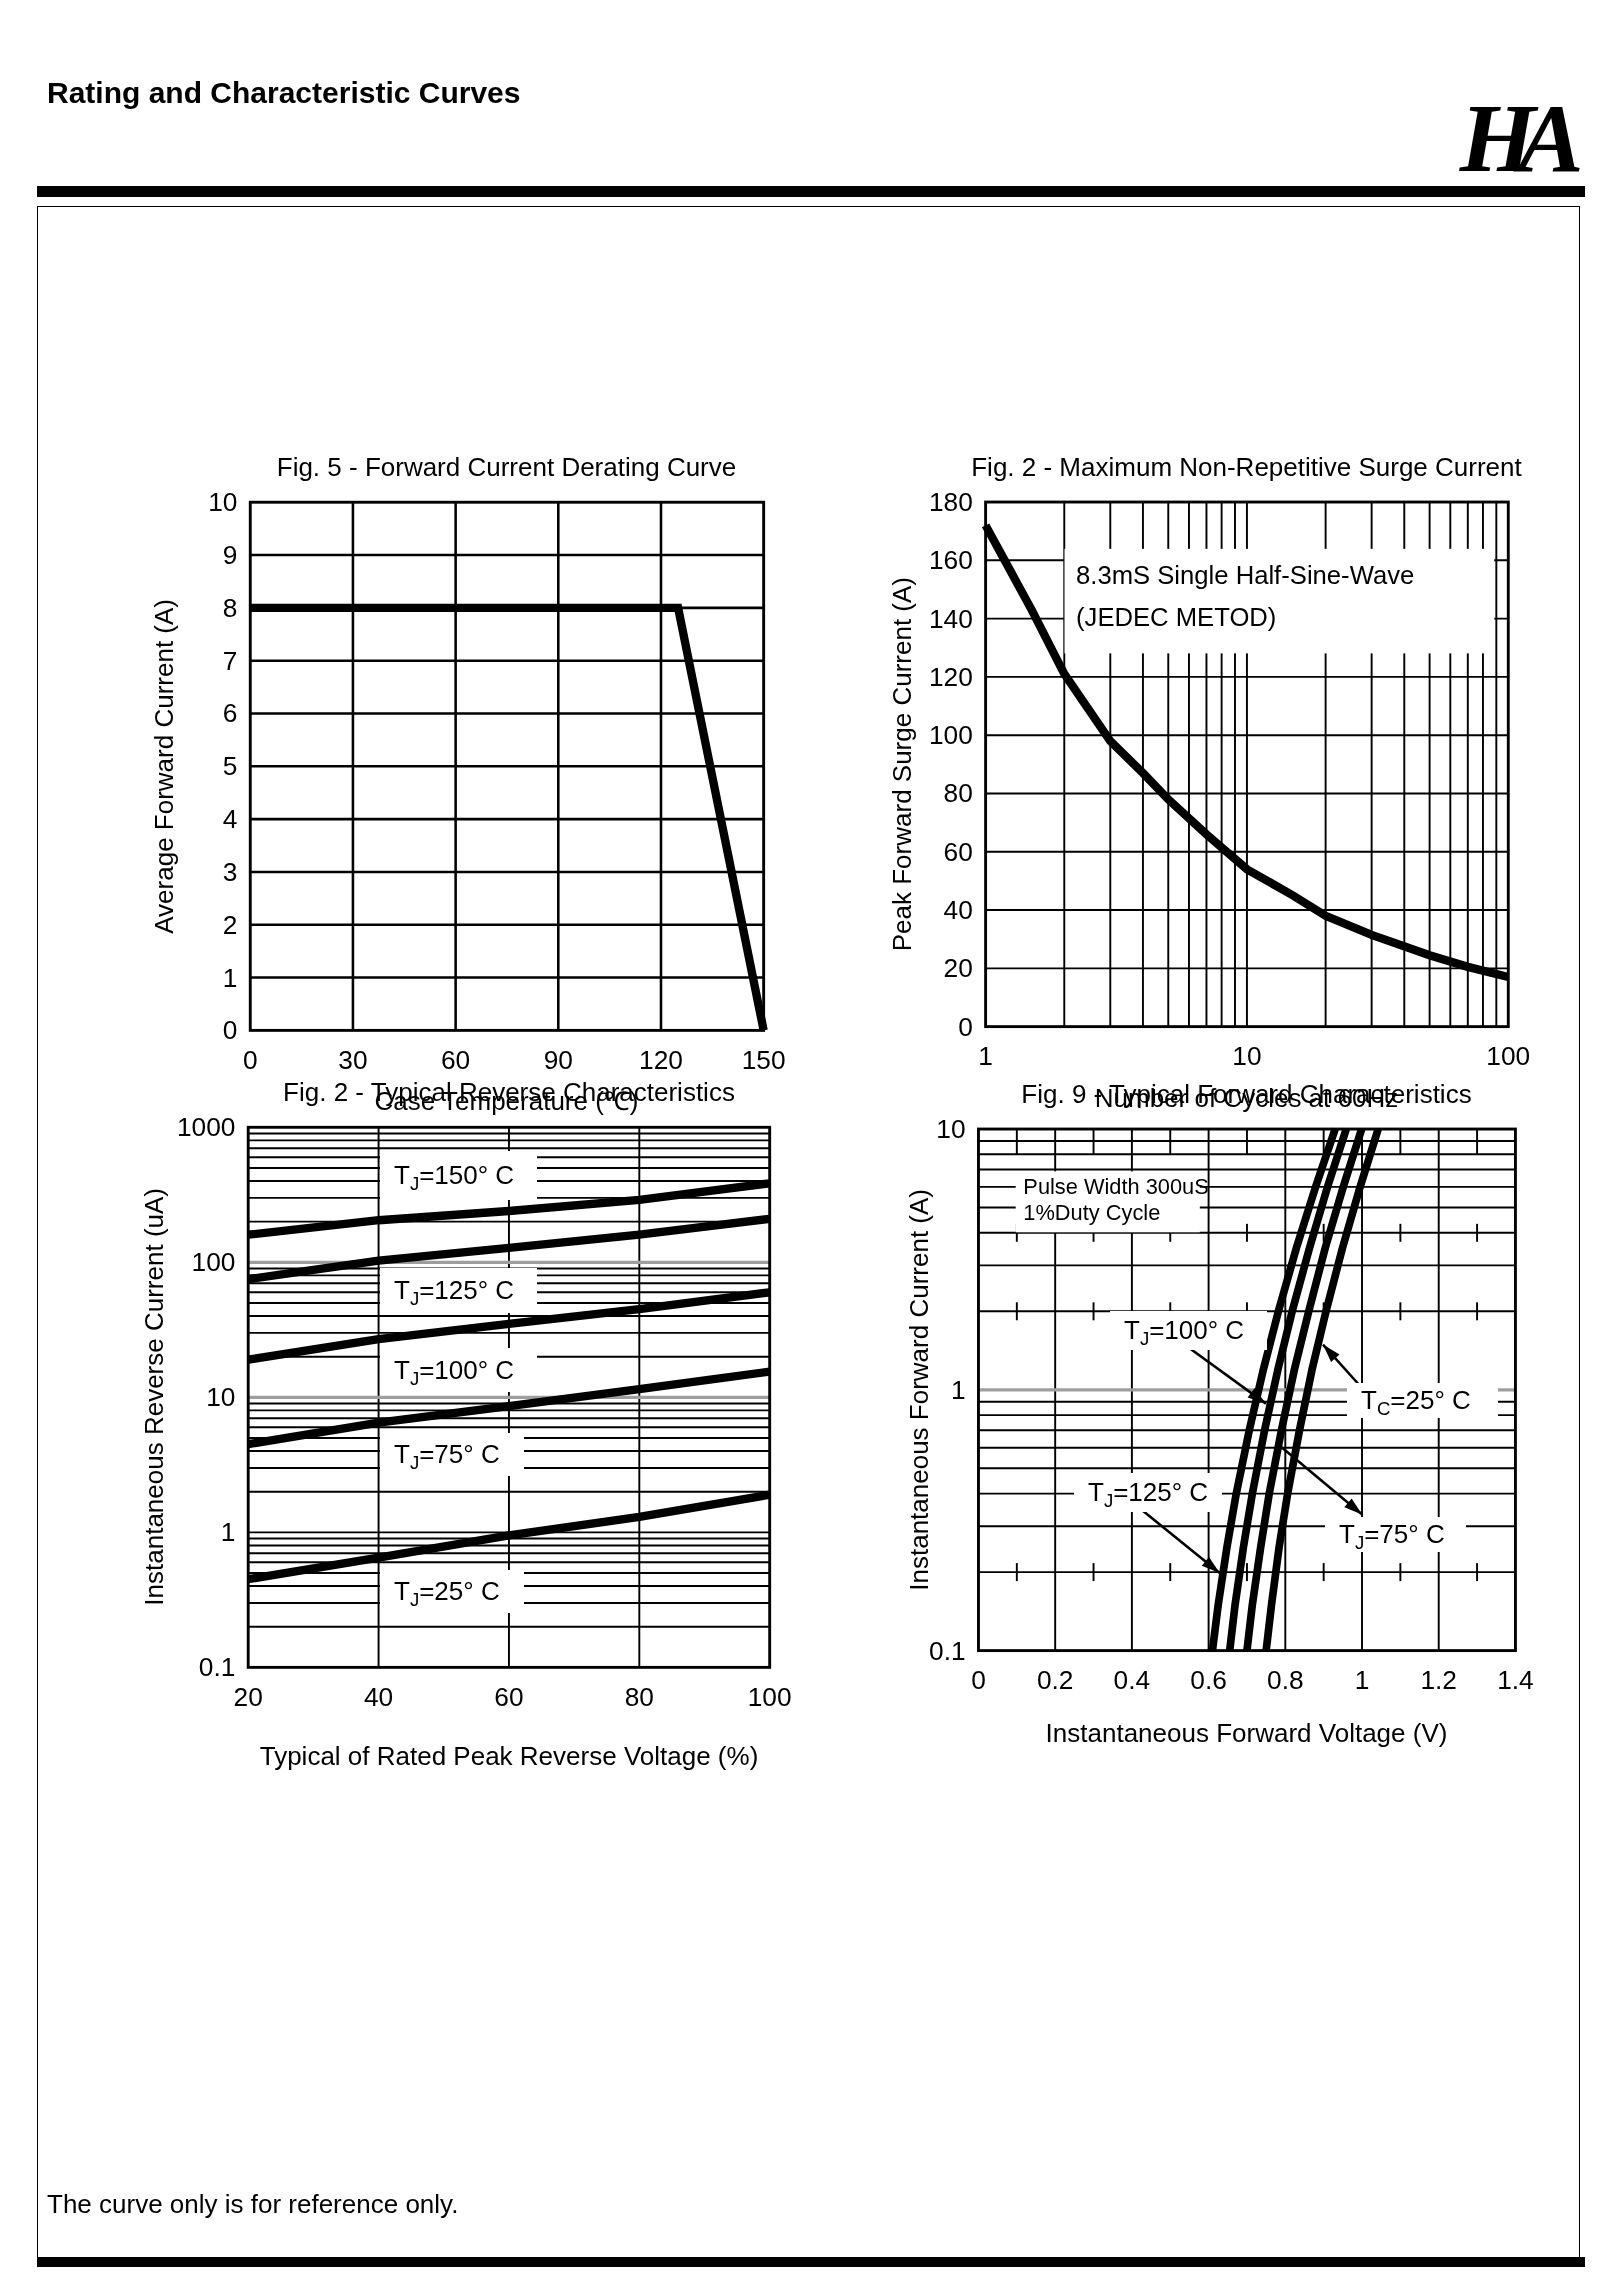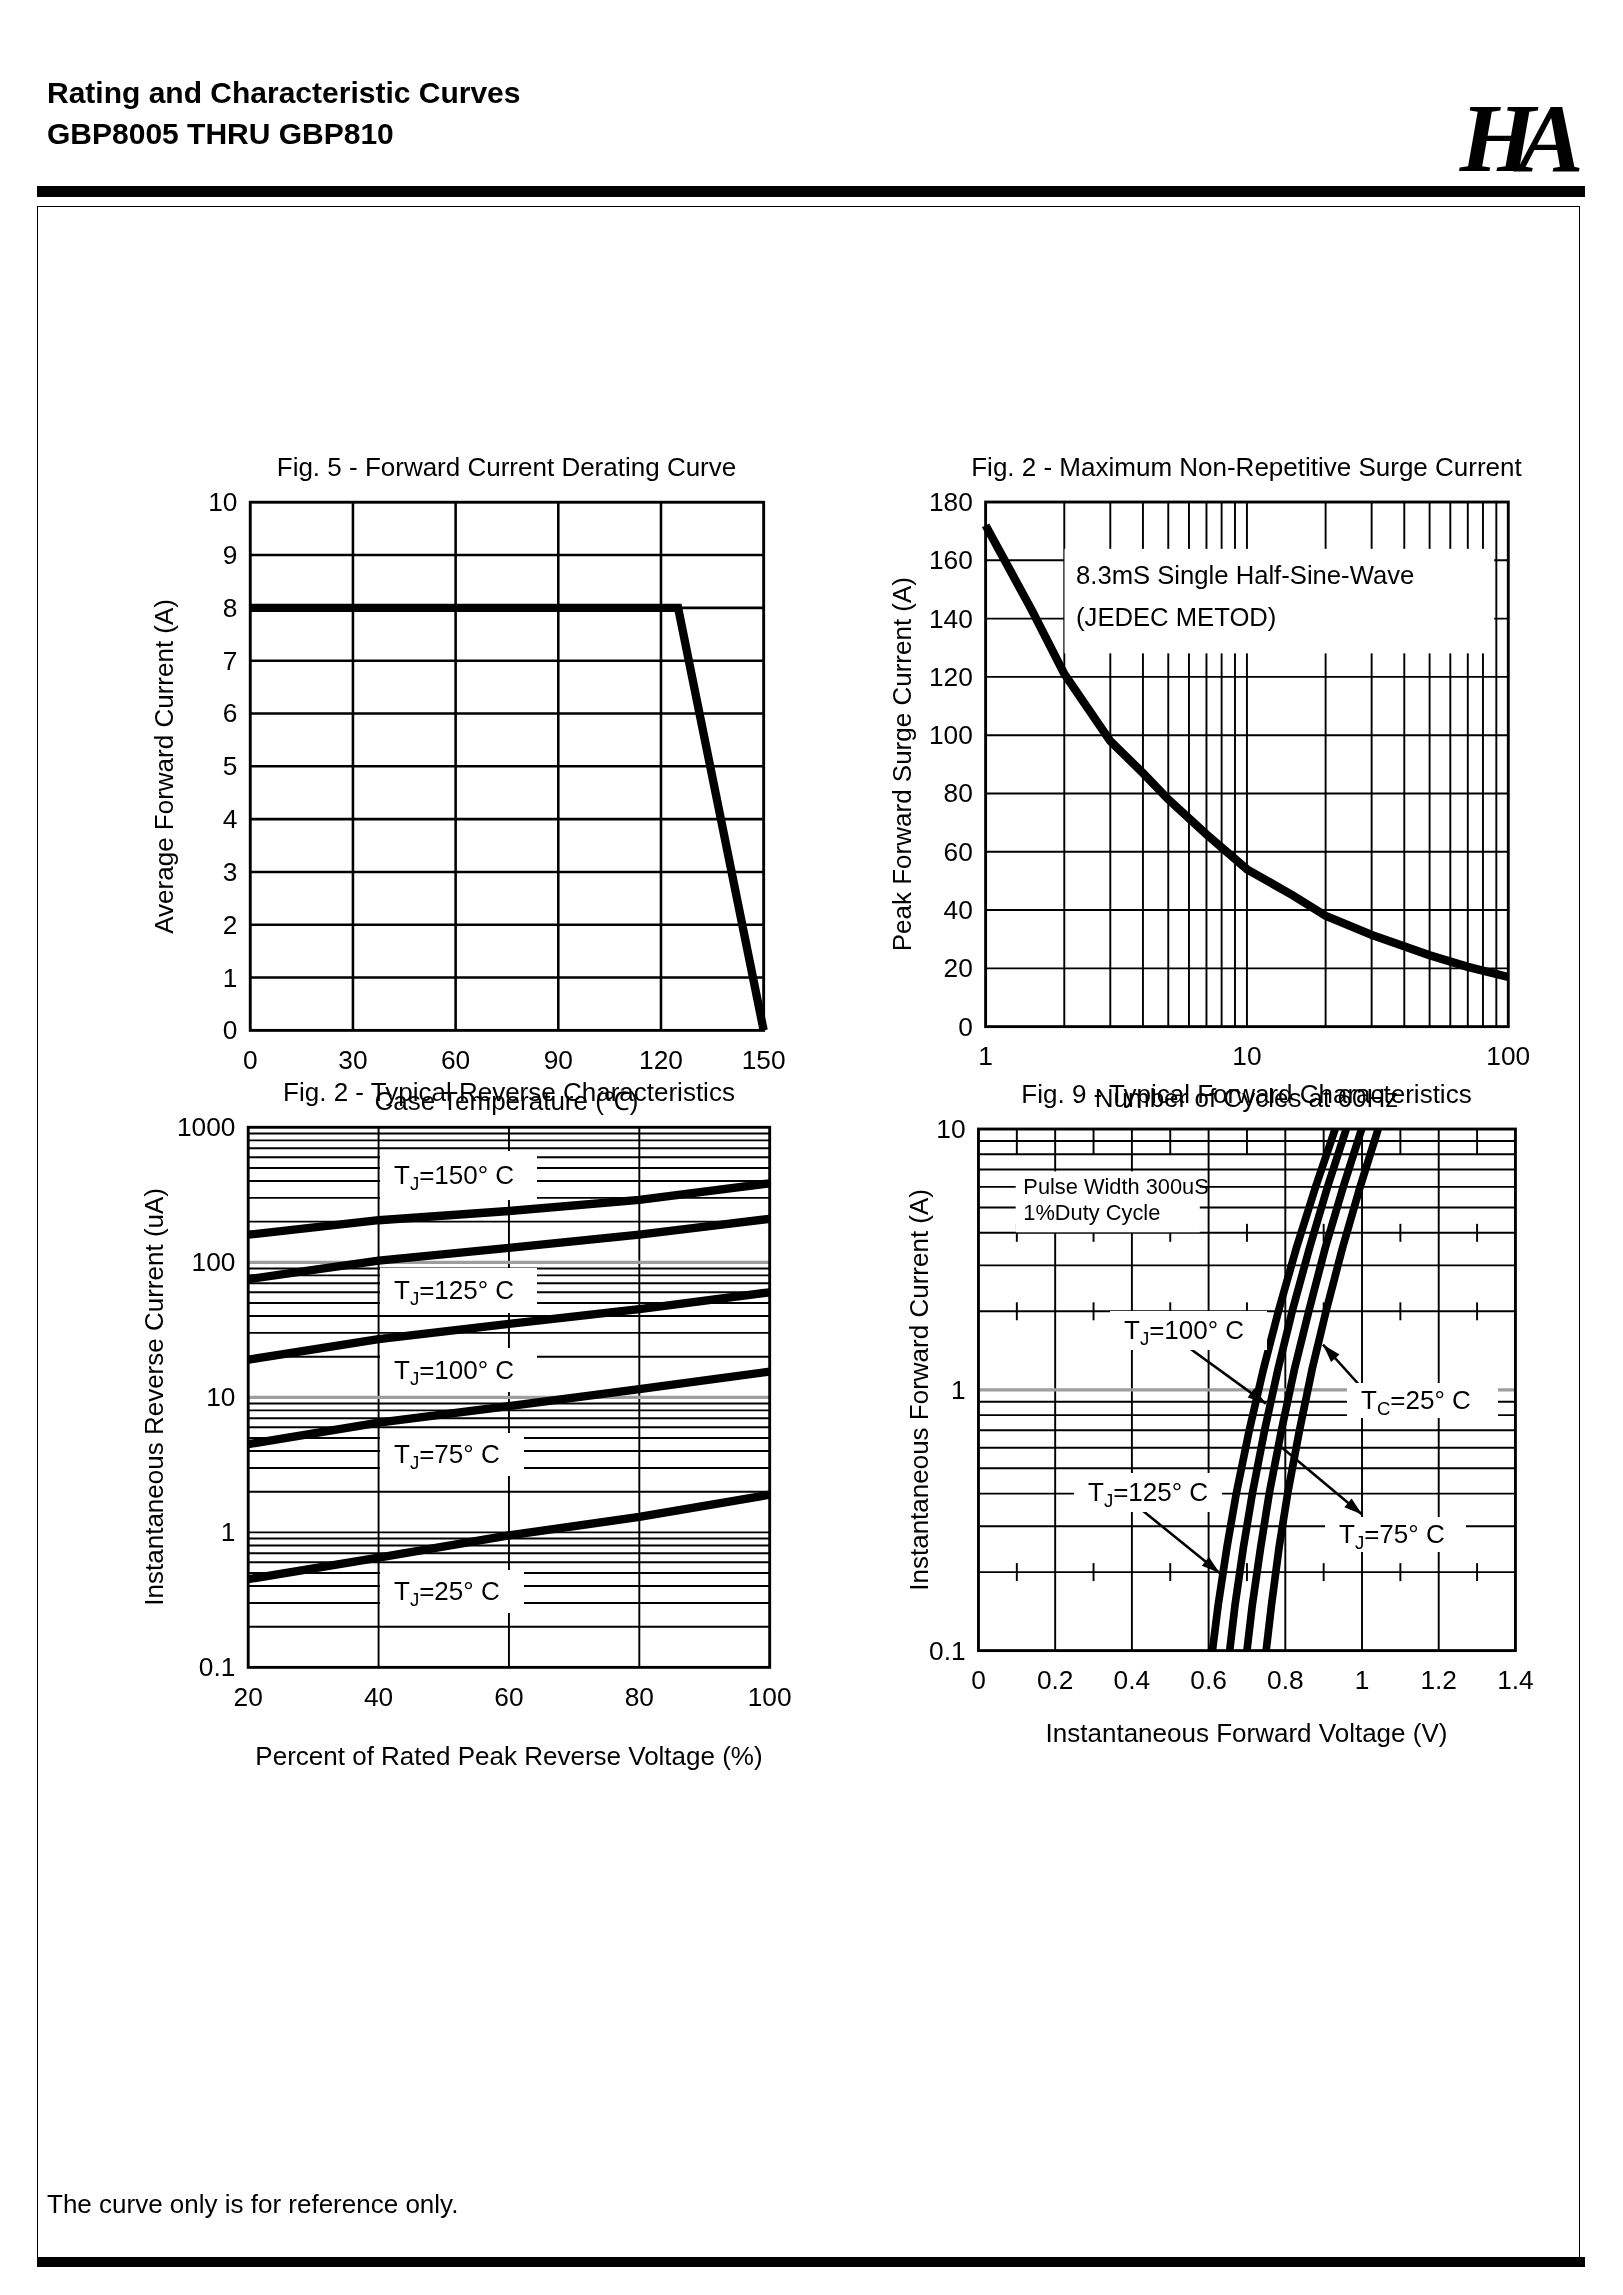--- a/index.html
+++ b/index.html
@@ -40,21 +40,20 @@
   .curve-label{position:absolute;background:#fff;font-size:26px;white-space:pre;padding-left:14px;box-sizing:border-box;}
   .curve-label sub{font-size:18.6px;}
 </style>
 </head>
 <body>
 
 <div class="page">
 
   <div class="header-title">
     <div>Rating and Characteristic Curves</div>
-    <div>GBP8005 THRU GBP810</div>
   </div>
   <div class="logo">
     <span>HA</span>
   </div>
   <div class="rule-top"></div>
 
   <div class="content-box">
 
     <div class="figure" id="fig1">
       <div class="fig-title">Fig. 5 - Forward Current Derating Curve</div>
@@ -145,21 +144,21 @@
           <text x="130" y="220.77777777777771" text-anchor="end" font-size="41" fill="#000000">140</text>
           <text x="130" y="129.8888888888889" text-anchor="end" font-size="41" fill="#000000">160</text>
           <text x="130" y="39" text-anchor="end" font-size="41" fill="#000000">180</text>
         </svg>
       <div class="overlays"></div>
     </div>
 
     <div class="figure" id="fig3">
       <div class="fig-title">Fig. 2 - Typical Reverse Characteristics</div>
       <div class="y-label">Instantaneous Reverse Current (uA)</div>
-      <div class="x-label">Percent of Rated Peak Reverse Voltage (%)</div>
+      <div class="x-label">Typical of Rated Peak Reverse Voltage (%)</div>
       <svg class="plot-svg" width="669" height="640" viewBox="0 0 1043 997">
           <line x1="353.25" y1="25" x2="353.25" y2="867" stroke="#000000" stroke-width="3"></line>
           <line x1="556.5" y1="25" x2="556.5" y2="867" stroke="#000000" stroke-width="3"></line>
           <line x1="759.75" y1="25" x2="759.75" y2="867" stroke="#000000" stroke-width="3"></line>
           <line x1="150" y1="803.633185912732" x2="963" y2="803.633185912732" stroke="#000000" stroke-width="3"></line>
           <line x1="150" y1="766.565975881511" x2="963" y2="766.565975881511" stroke="#000000" stroke-width="3"></line>
           <line x1="150" y1="740.2663718254639" x2="963" y2="740.2663718254639" stroke="#000000" stroke-width="3"></line>
           <line x1="150" y1="719.866814087268" x2="963" y2="719.866814087268" stroke="#000000" stroke-width="3"></line>
           <line x1="150" y1="703.199161794243" x2="963" y2="703.199161794243" stroke="#000000" stroke-width="3"></line>
           <line x1="150" y1="689.1068625769989" x2="963" y2="689.1068625769989" stroke="#000000" stroke-width="3"></line>

